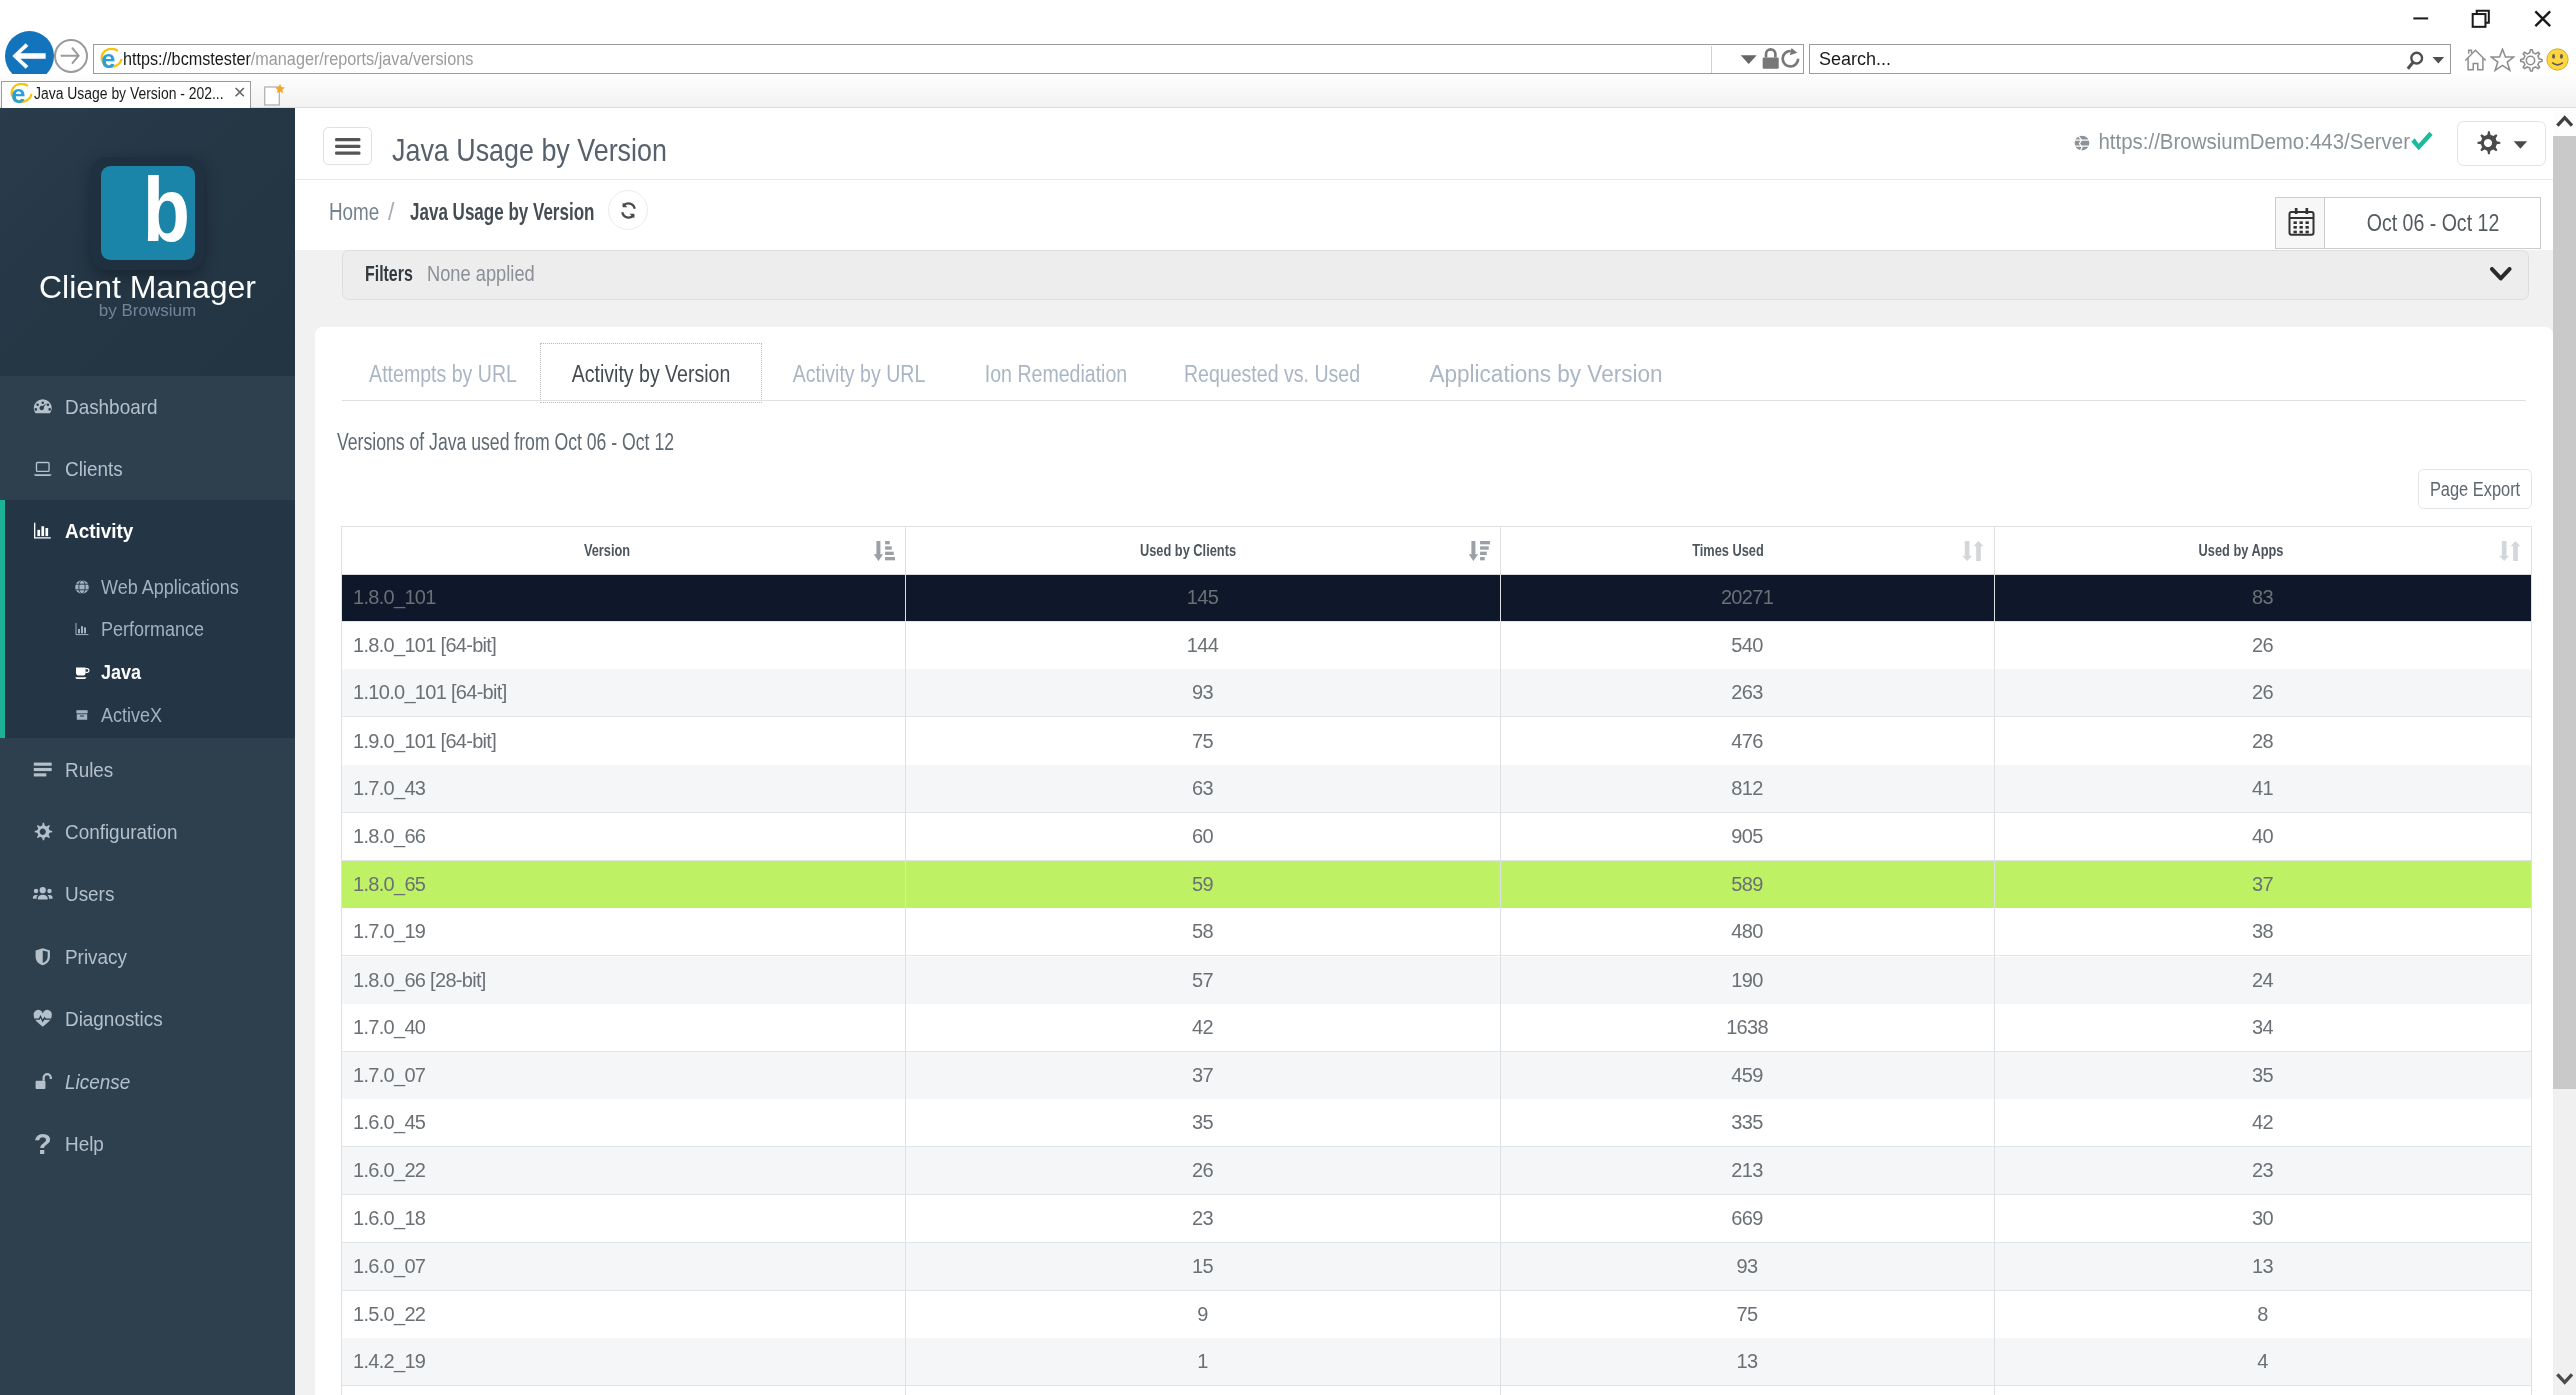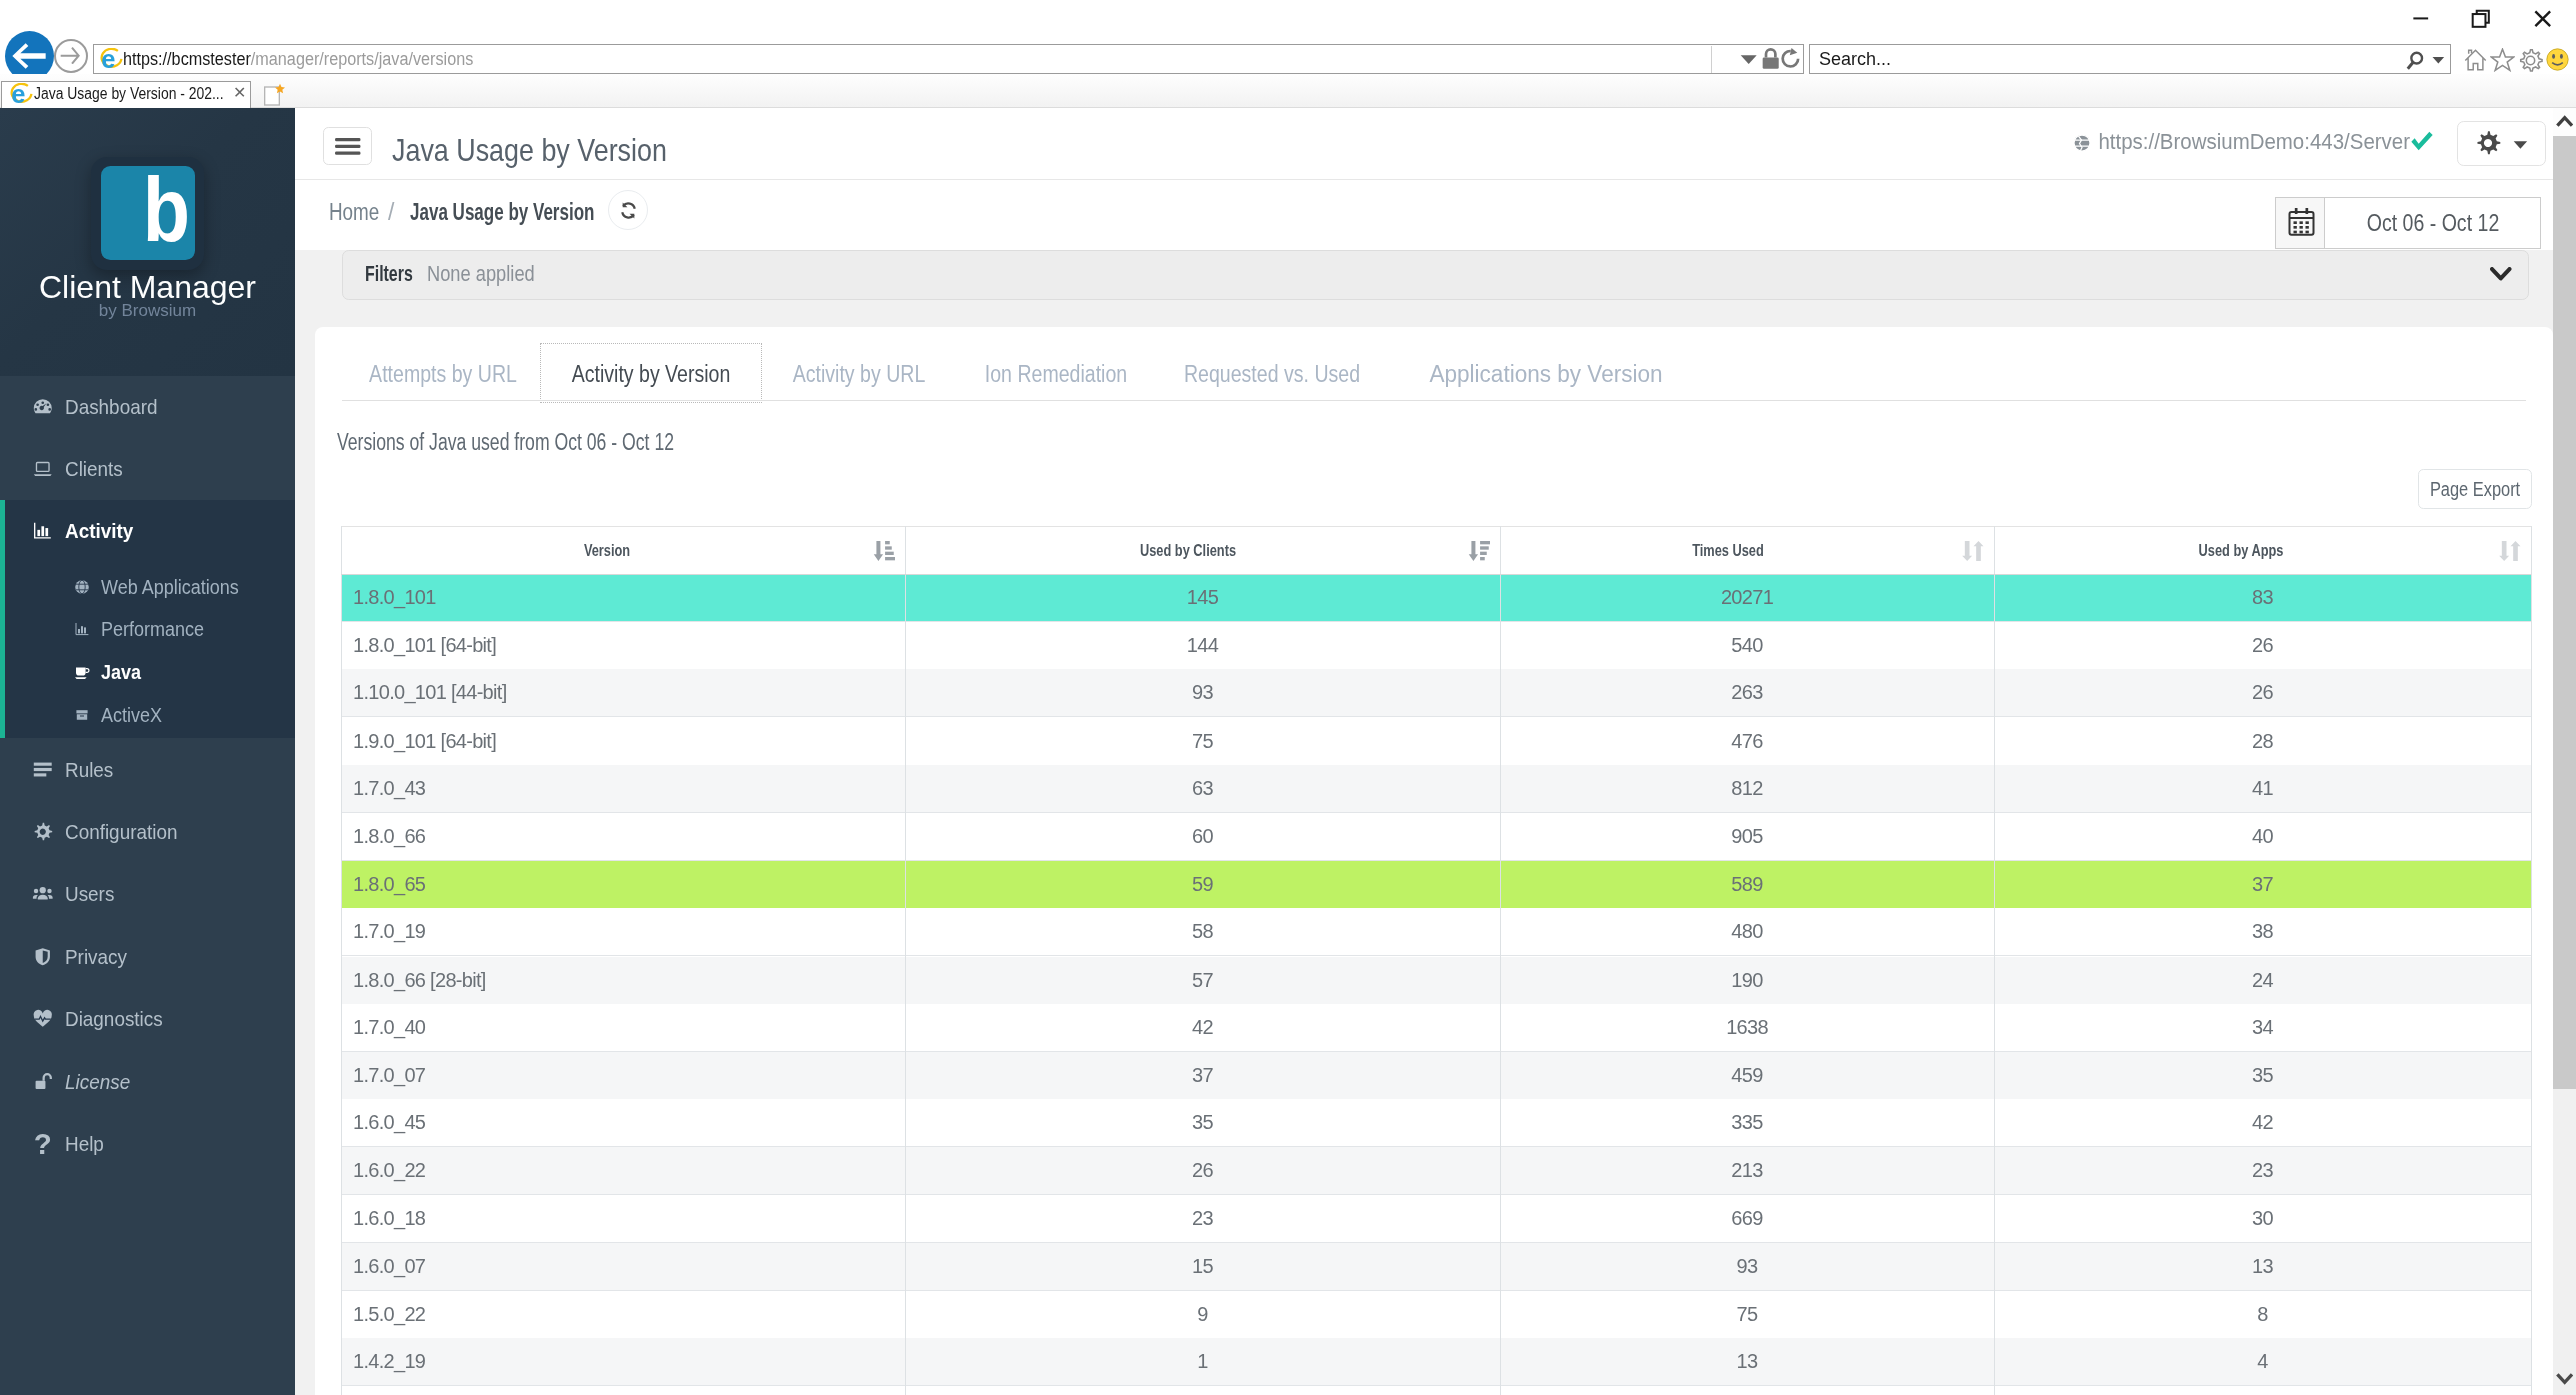--- a/index.html
+++ b/index.html
@@ -427,34 +427,34 @@
   <path d="M6 0 V22 H2 L9.5 30 L17 22 H13 V0 Z" transform="translate(-2 0)"></path>
   </g>
 </svg>
 <svg class="abs" style="left:2499px;top:541px;" width="23" height="20" viewBox="0 0 34 30">
   <g fill="#d4d7da">
   <path d="M6 30 V8 H2 L9.5 0 L17 8 H13 V30 Z" transform="translate(15 0)"></path>
   <path d="M6 0 V22 H2 L9.5 30 L17 22 H13 V0 Z" transform="translate(-2 0)"></path>
   </g>
 </svg>
 
-<div class="trow" style="top:574px;height:48px;background:#5eead4;">
+<div class="trow" style="top:574px;height:48px;background:#0f172a;">
     <div class="tc tcv">1.8.0_101</div>
     <div class="tc tc2">145</div>
     <div class="tc tc3">20271</div>
     <div class="tc tc4">83</div>
   </div>
 <div class="trow" style="top:622px;height:48px;background:#ffffff;">
     <div class="tc tcv">1.8.0_101 [64-bit]</div>
     <div class="tc tc2">144</div>
     <div class="tc tc3">540</div>
     <div class="tc tc4">26</div>
   </div>
 <div class="trow" style="top:669px;height:48px;background:#f5f6f7;">
-    <div class="tc tcv">1.10.0_101 [44-bit]</div>
+    <div class="tc tcv">1.10.0_101 [64-bit]</div>
     <div class="tc tc2">93</div>
     <div class="tc tc3">263</div>
     <div class="tc tc4">26</div>
   </div>
 <div class="trow" style="top:718px;height:48px;background:#ffffff;">
     <div class="tc tcv">1.9.0_101 [64-bit]</div>
     <div class="tc tc2">75</div>
     <div class="tc tc3">476</div>
     <div class="tc tc4">28</div>
   </div>

